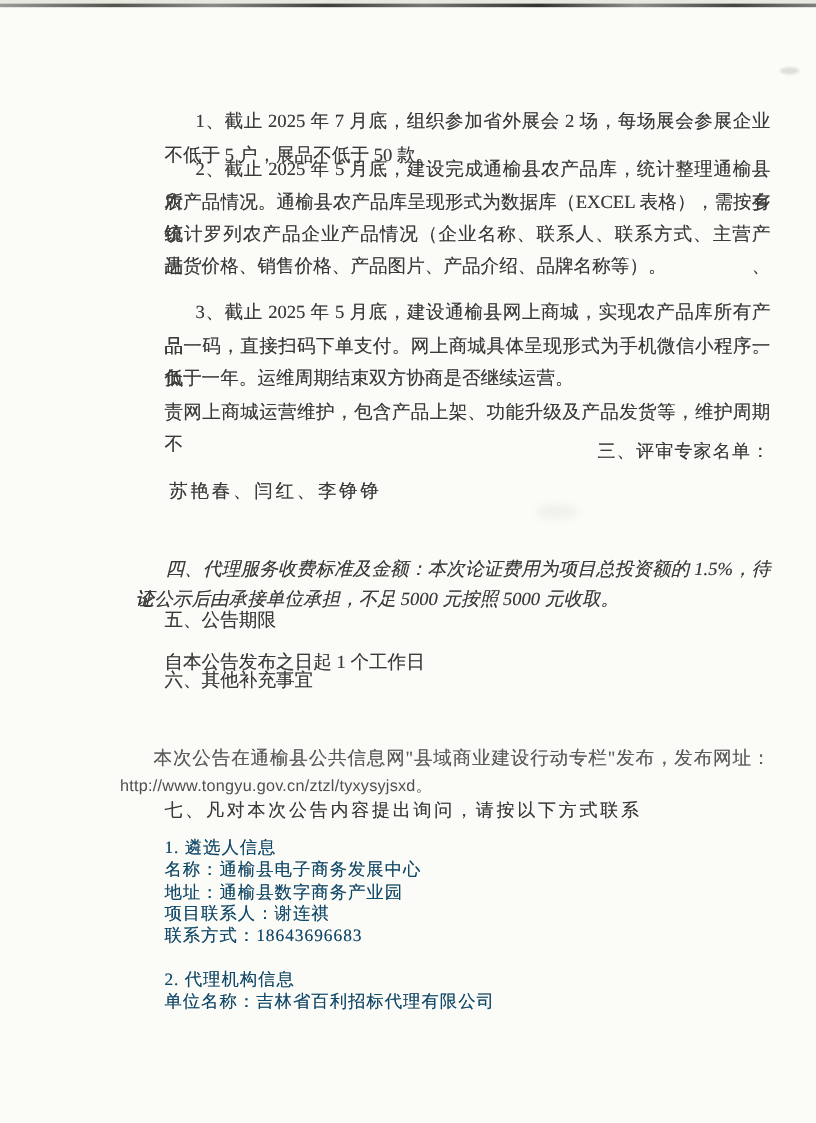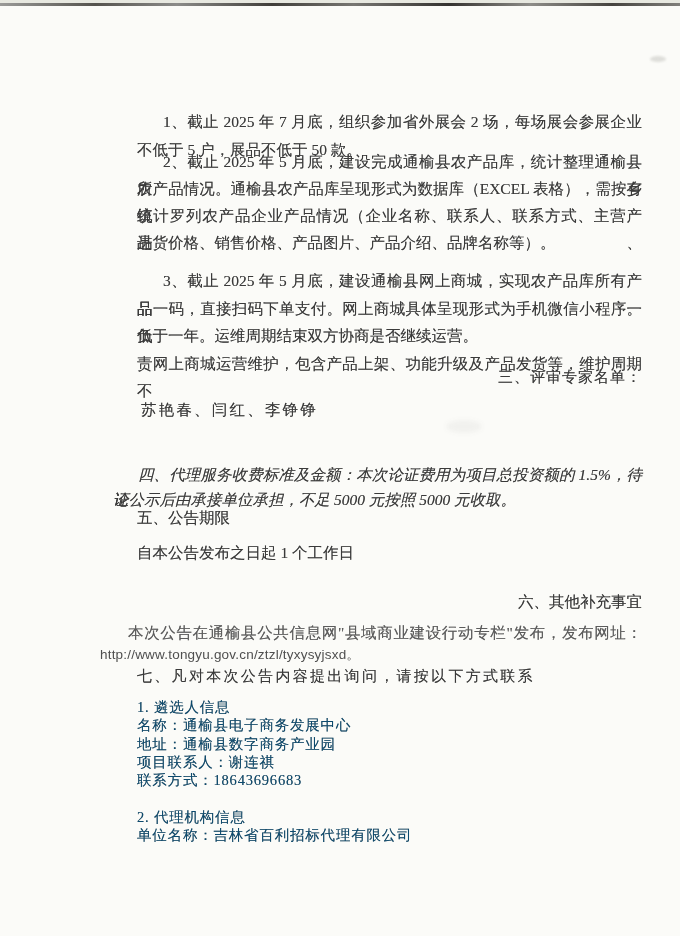--- a/index.html
+++ b/index.html
@@ -29,40 +29,40 @@
   .block { position:absolute; }
   .line {
     display:block;
     font-size:15.5px;
     line-height:27.5px;
     height:27.5px;
     white-space:nowrap;
     text-shadow:0 0 0.3px rgba(58,58,58,0.55);
   }
   .just { text-align:justify; text-align-last:justify; white-space:normal; }
-  .ind26 { text-indent:26px;margin-top:20px; }
+  .ind26 { text-indent:26px; }
   .ind25 { text-indent:25px; }
   .ind28 { text-indent:28px; }
 
   .pA { left:137px; top:88px;  width:505px; }
   .pB { left:137px; top:128px; width:505px; }
   .pB .line { line-height:27px; height:27px; }
   .pC { left:137px; top:247px; width:505px; }
 
   .h3x  { left:137px; top:364px; width:505px; }
   .h3x .line { font-size:15px; letter-spacing:1px;text-align:right; }
   .names { left:141px; top:396px; width:505px; }
   .names .line { letter-spacing:2.2px; }
 
   .p4 { left:113px; top:463px; width:529px;font-style:italic; }
   .p4 .line { line-height:24.5px; height:24.5px; }
 
   .h5x { left:137px; top:504px; width:505px; }
   .notice { left:137px; top:539px; width:505px; }
-  .h6x { left:137px; top:588px; width:505px;text-align:right; }
+  .h6x { left:137px; top:554px; width:505px; }
 
   .pub { left:100px; top:621px; width:542px; }
   .pub .line1 { color:#5c5c5c; line-height:23px; height:23px; }
   .pub .url {
     font-family:"Liberation Sans","DejaVu Sans",sans-serif;
     font-size:13.5px; line-height:21px; height:21px;
     color:#4f4f4f; letter-spacing:0.2px;
     text-shadow:none;
   }
   .h7x { left:137px; top:663px; width:520px; }

